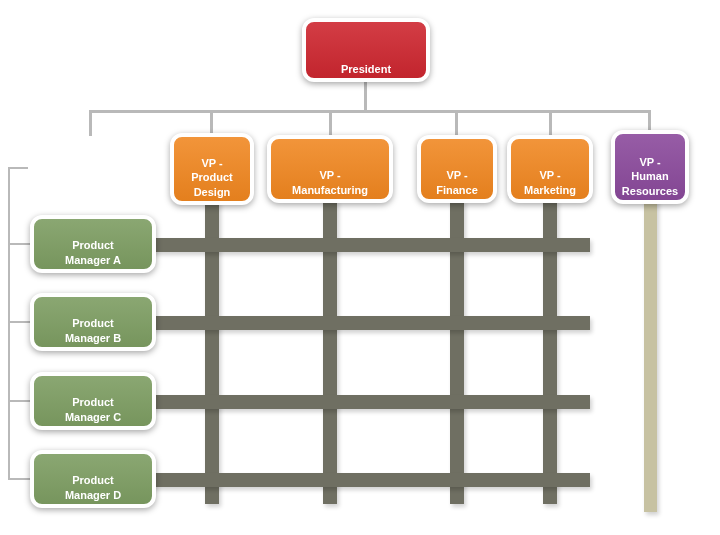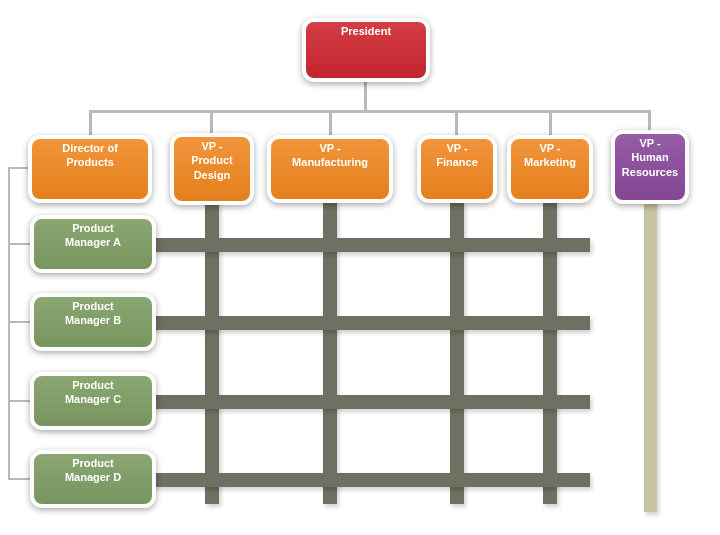--- a/index.html
+++ b/index.html
@@ -34,21 +34,21 @@
 
   
   .node {
     position: absolute;
     z-index: 3;
     box-sizing: border-box;
     border: 4px solid #ffffff;
     border-radius: 12px;
     box-shadow: 0 2px 6px rgba(0,0,0,0.35);
     display: flex;
-    align-items: flex-start;
+    align-items: flex-end;
     justify-content: center;
     text-align: center;
   }
   .node .lbl {
     color: #ffffff;
     font-weight: bold;
     font-size: 11px;
     line-height: 1.3;
     white-space: pre-line;
     padding: 2px 4px;
@@ -125,24 +125,20 @@
   <div class="bar bar-dark b-row-a"></div>
   <div class="bar bar-dark b-row-b"></div>
   <div class="bar bar-dark b-row-c"></div>
   <div class="bar bar-dark b-row-d"></div>
   <div class="bar bar-light b-col-hr"></div>
 
   <div class="node fill-red n-president">
     <span class="lbl">President</span>
   </div>
 
-  <div class="node fill-orange n-director">
-    <span class="lbl">Director of
-Products</span>
-  </div>
 
   <div class="node fill-orange n-vp-design">
     <span class="lbl">VP -
 Product
 Design</span>
   </div>
 
   <div class="node fill-orange n-vp-mfg">
     <span class="lbl">VP  -
 Manufacturing</span>

